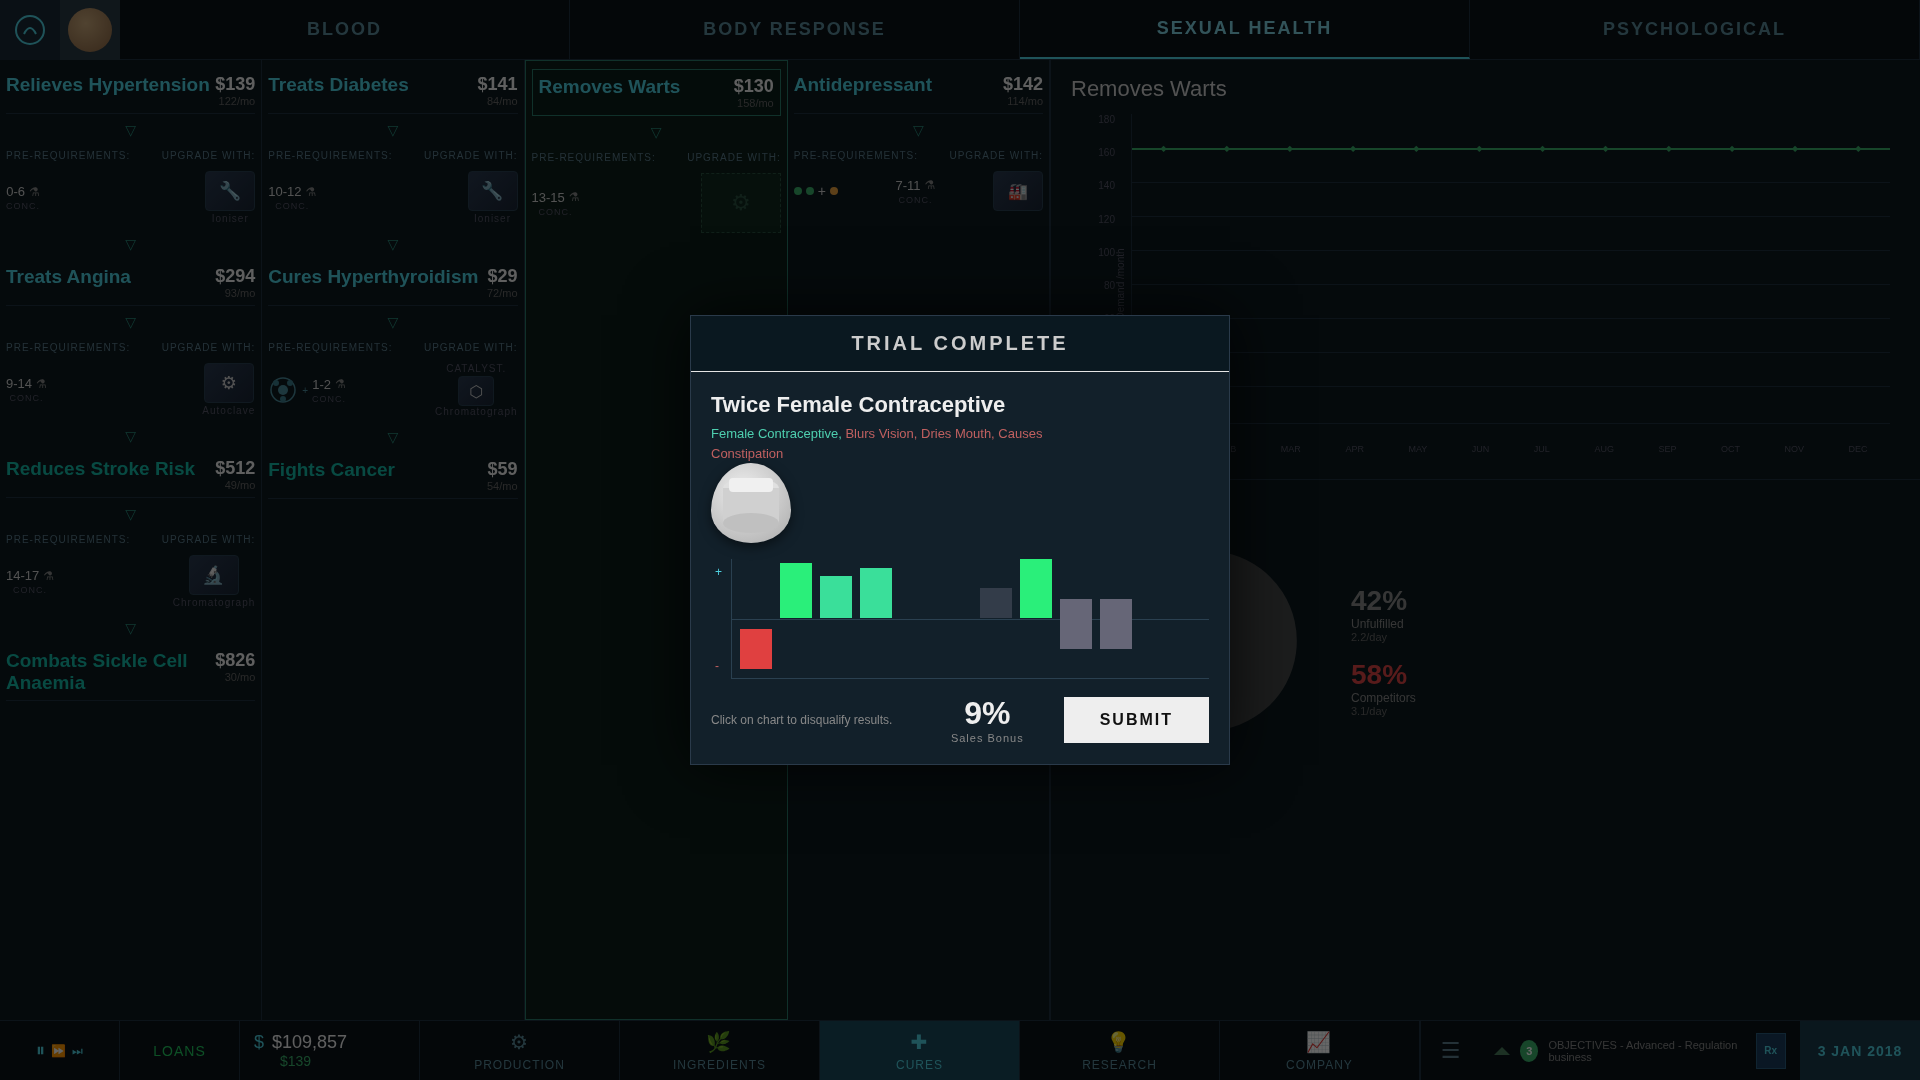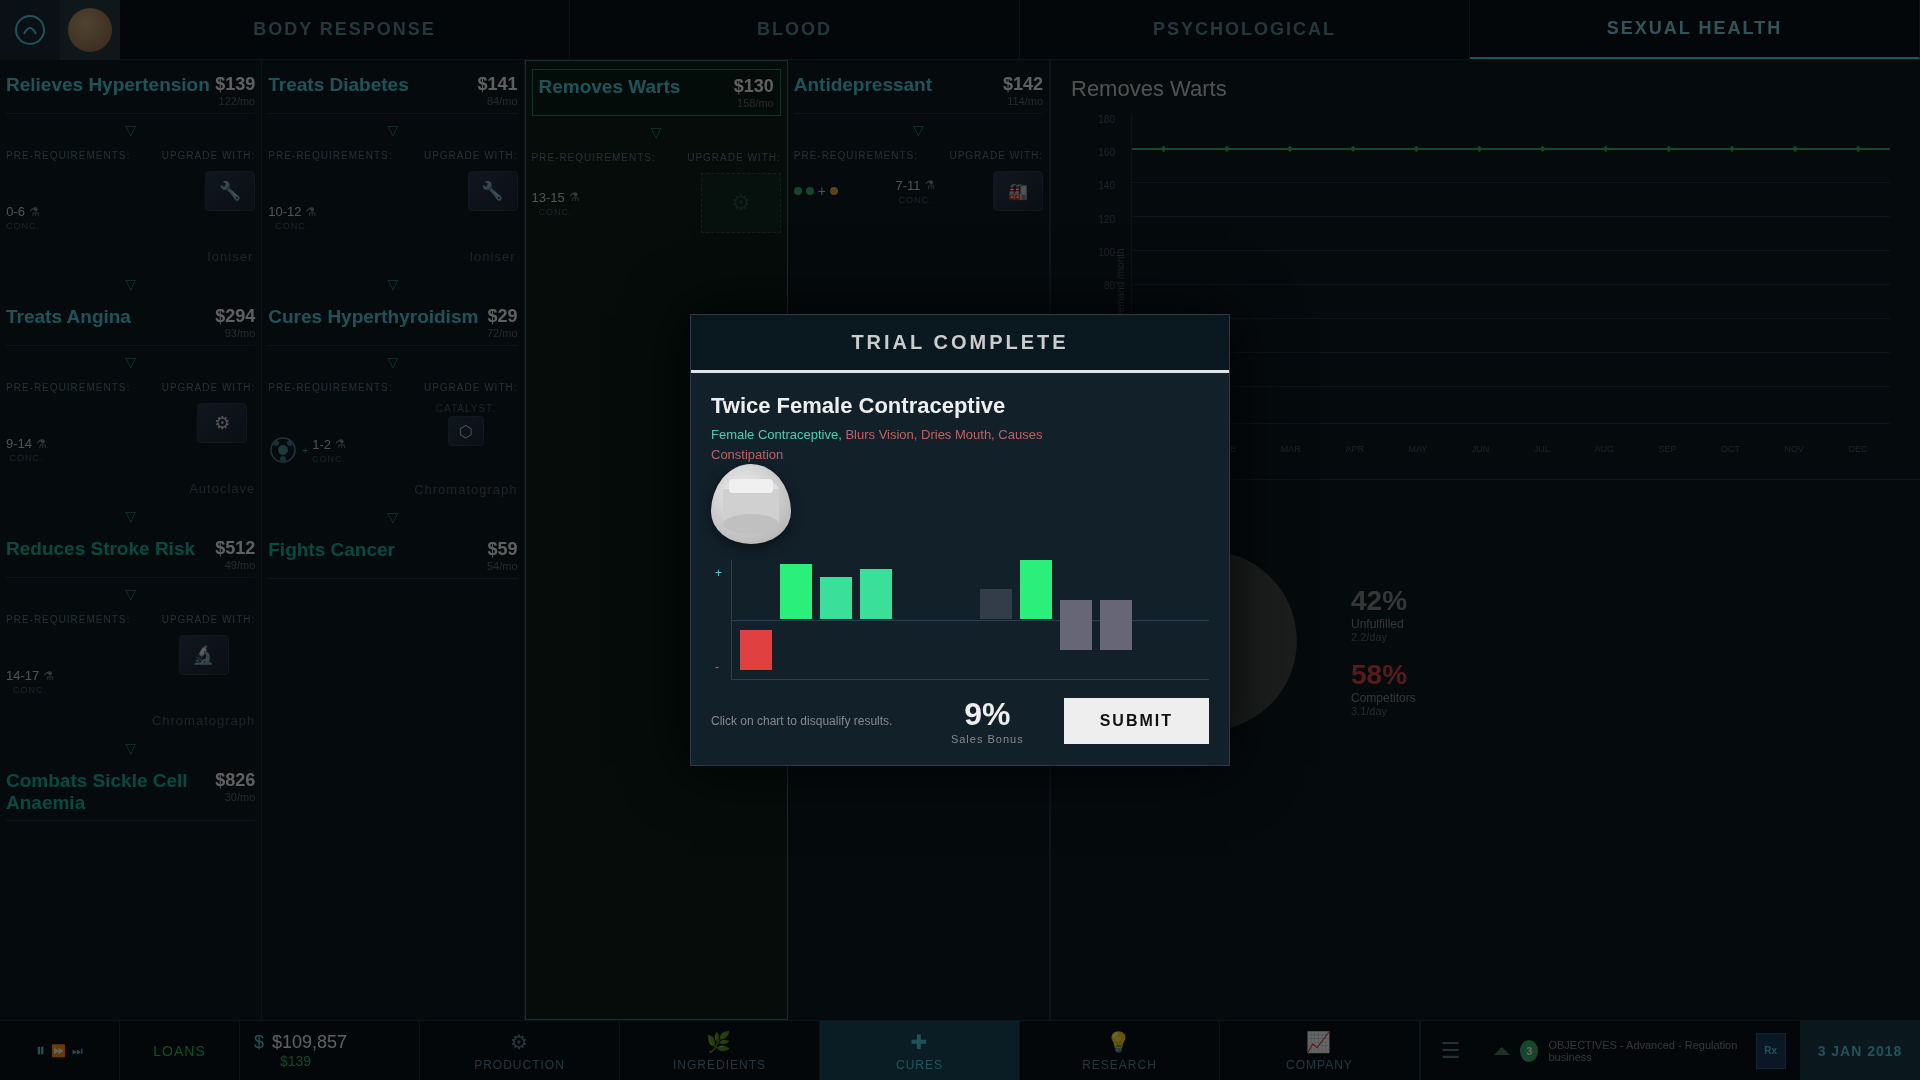--- a/index.html
+++ b/index.html
@@ -156,21 +156,21 @@
       gap: 2px;
     }
     .machine-img {
       width: 50px; height: 40px;
       background: linear-gradient(135deg, #2a3a50, #1a2535);
       border: 1px solid #2a4050;
       border-radius: 4px;
       display: flex; align-items: center; justify-content: center;
       font-size: 18px;
     }
-    .machine-label { font-size: 13px; color: #556; letter-spacing: 1px; margin-top: 36px; }
+    .machine-label { font-size: 10px; color: #556; letter-spacing: 1px; }
 
     
     .col-active {
       border: 1px solid #2a7a6a;
       background: #0d201a;
     }
 
     
     .right-panel {
       position: absolute;
@@ -386,21 +386,21 @@
     .modal {
       width: 540px;
       background: #12202a;
       border: 1px solid #2a3a4a;
       box-shadow: 0 0 60px rgba(0,0,0,0.8);
     }
     .modal-header {
       background: #0a1820;
       padding: 16px 4px;
       text-align: center;
-      border-bottom: 3px solid #e5e5e5;
+      border-bottom: 1px solid #e5e5e5;
     }
     .modal-title {
       font-size: 20px;
       letter-spacing: 3px;
       color: #ccc;
       font-weight: bold;
     }
     .modal-body {
       padding: 20px;
     }
@@ -511,24 +511,24 @@
   <div class="top-nav-logo">
     <svg width="32" height="32" viewBox="0 0 32 32">
       <circle cx="16" cy="16" r="14" fill="none" stroke="#4ecfdf" stroke-width="2"></circle>
       <path d="M10 20 Q16 8 22 20" fill="none" stroke="#4ecfdf" stroke-width="2"></path>
     </svg>
   </div>
   <div class="top-nav-avatar">
     <div class="avatar-face"></div>
   </div>
   <div class="top-nav-tabs">
+    <div class="top-nav-tab">BLOOD</div>
     <div class="top-nav-tab">BODY RESPONSE</div>
-    <div class="top-nav-tab">BLOOD</div>
+    <div class="top-nav-tab active">SEXUAL HEALTH</div>
     <div class="top-nav-tab">PSYCHOLOGICAL</div>
-    <div class="top-nav-tab active">SEXUAL HEALTH</div>
   </div>
 </div>
 
 <div class="main-area">
   <div class="columns">
 
     <div class="col">
 
       <div class="drug-header">
         <span class="drug-name">Relieves Hypertension</span>

